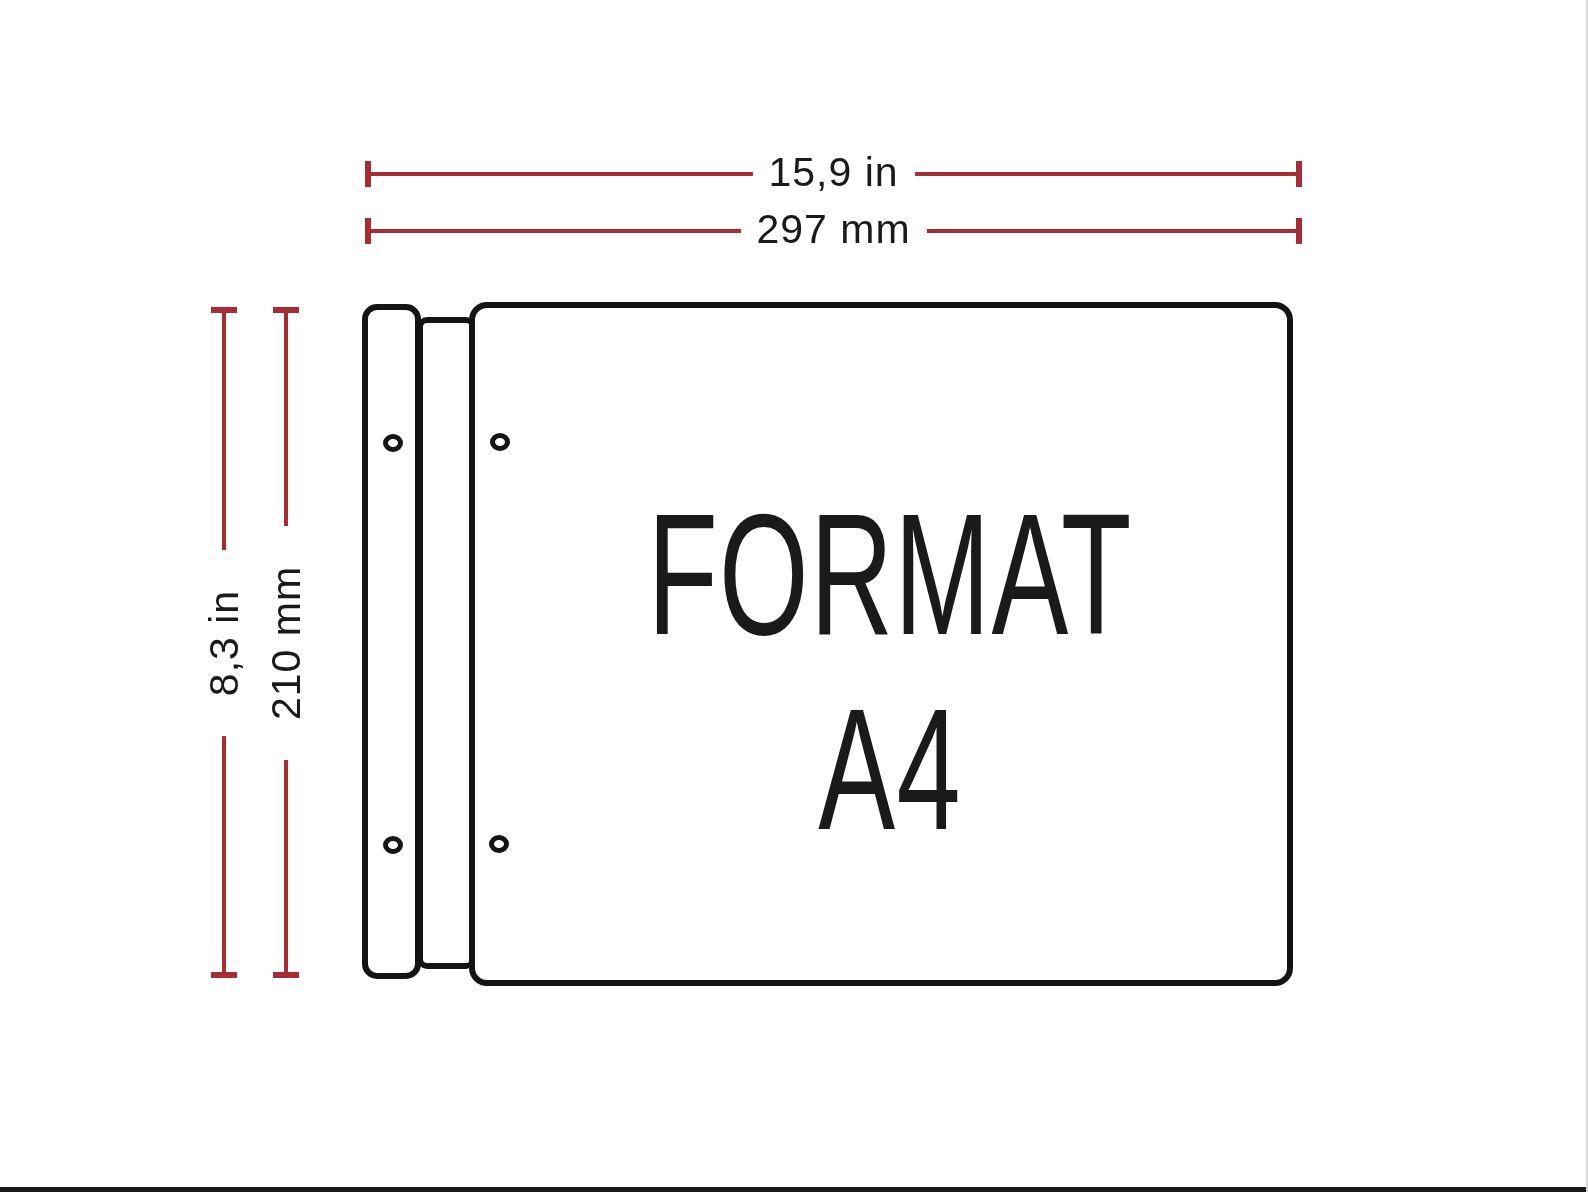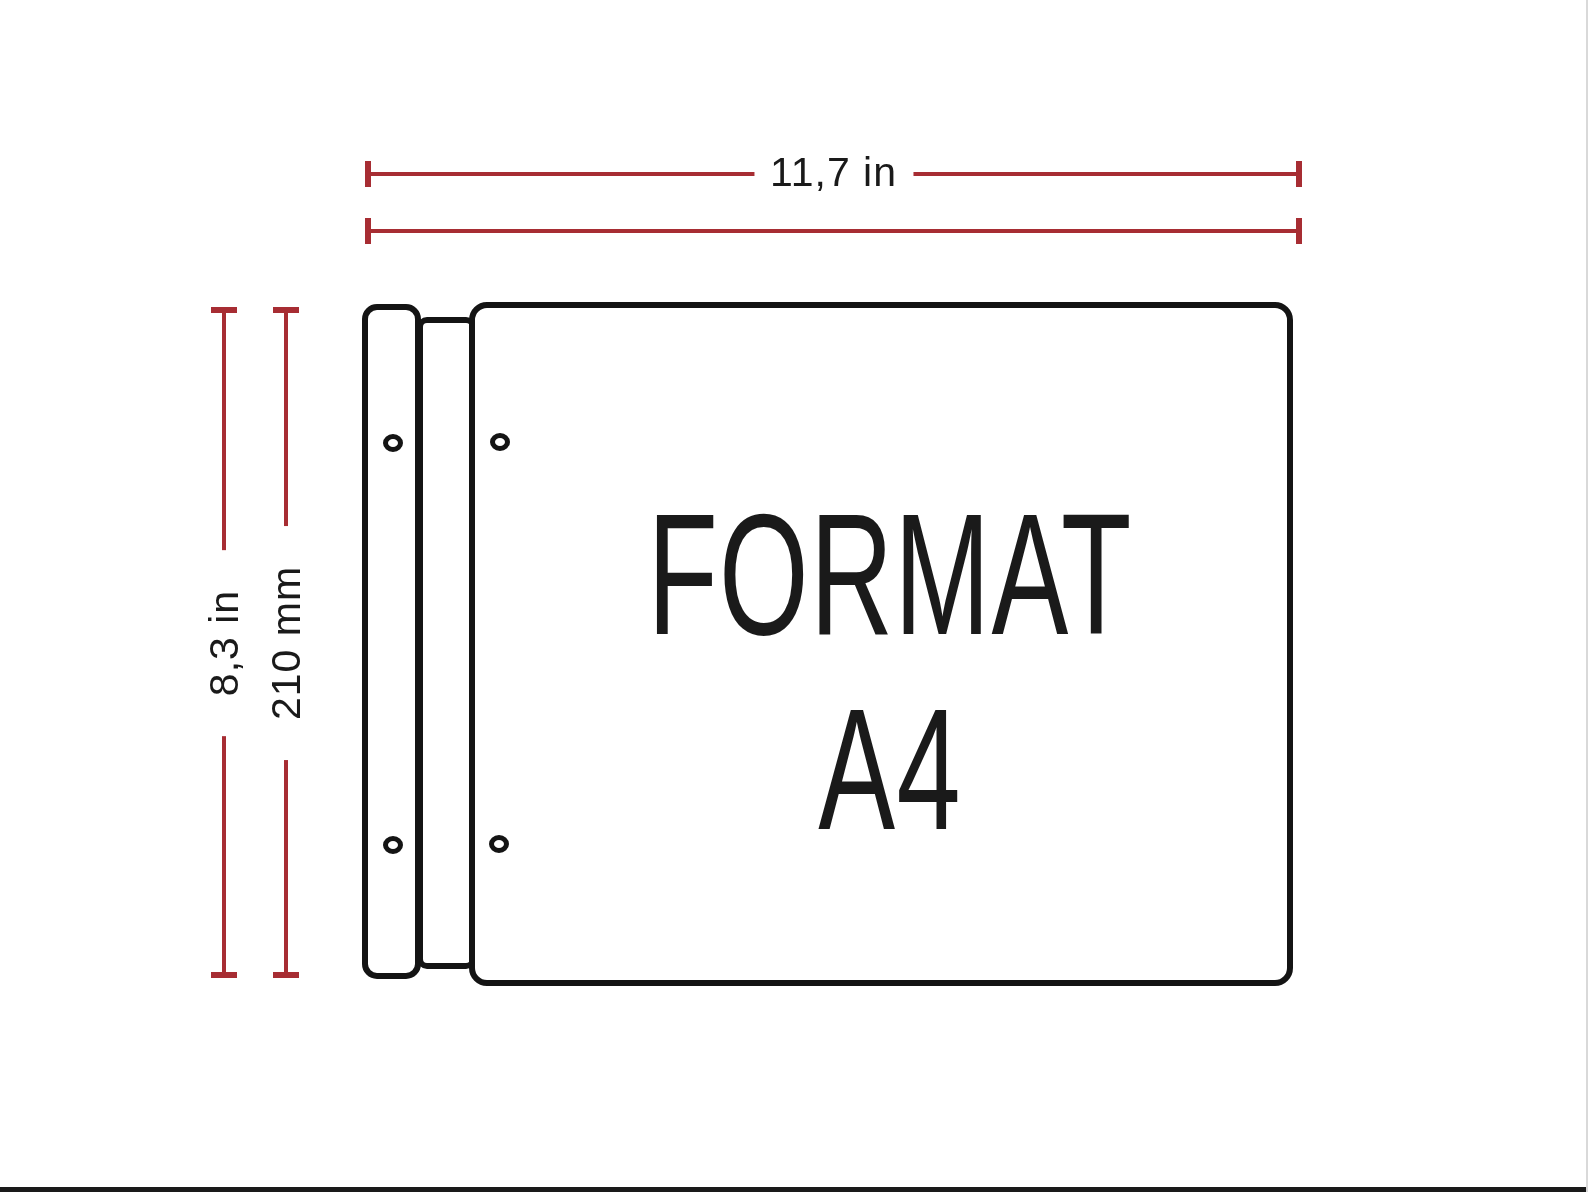--- a/index.html
+++ b/index.html
@@ -149,27 +149,28 @@
 </style>
 </head>
 <body>
 
 <div class="canvas">
 
   <div class="dim dim-h" style="left:365px; top:161px; width:937px;">
     <div class="dim-line"></div>
     <div class="cap cap-left"></div>
     <div class="cap cap-right"></div>
-    <div class="dim-label">11,7 in</div>
+    <div class="dim-label">15,9 in</div>
   </div>
 
   <div class="dim dim-h" style="left:365px; top:218px; width:937px;">
     <div class="dim-line"></div>
     <div class="cap cap-left"></div>
     <div class="cap cap-right"></div>
+    <div class="dim-label">297 mm</div>
   </div>
 
   <div class="dim dim-v" style="left:211px; top:307px; height:671px;">
     <div class="dim-line"></div>
     <div class="cap cap-top"></div>
     <div class="cap cap-bottom"></div>
     <div class="dim-label">8,3 in</div>
   </div>
 
   <div class="dim dim-v" style="left:273px; top:307px; height:671px;">

